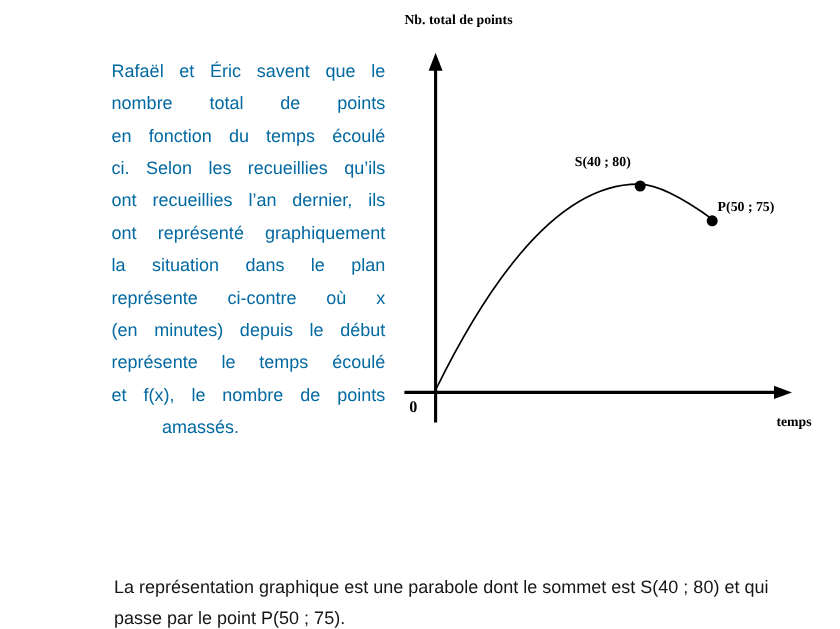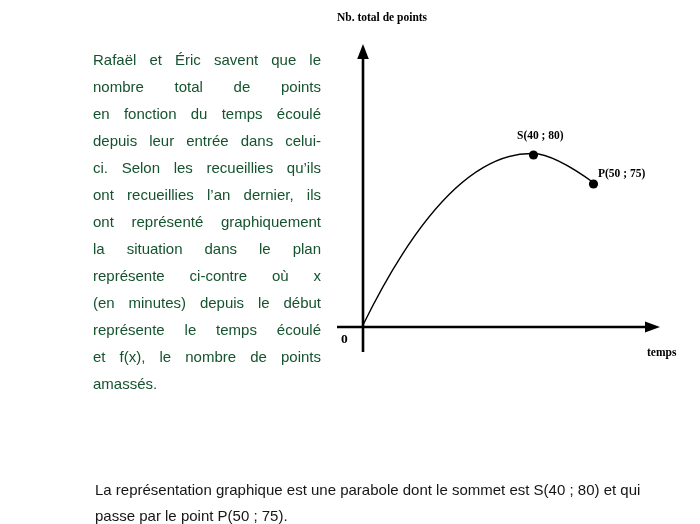--- a/index.html
+++ b/index.html
@@ -3,53 +3,52 @@
 <meta charset="utf-8">
 <style>
   html,body { margin:0; padding:0; background:#ffffff; }
   .page {
     position:relative; width:700px; height:524px; background:#ffffff;
     font-family:"Liberation Sans", sans-serif; color:#141414; overflow:hidden;
   }
   
   .para {
     position:absolute; left:93px; top:46px; width:228px;
-    font-size:15px; line-height:27px; color:#14532d;
+    font-size:15px; line-height:27px; color:#0369a1;
   }
   .jline { text-align:justify; text-align-last:justify; }
-  .jline.last { text-align:left; text-align-last:left; }
+  .jline.last { text-align:left; text-align-last:left;margin-left:42px; }
   .it { }
   
   .graph-svg { position:absolute; left:0; top:0; }
   .glabel {
     position:absolute; font-family:Liberation Serif, serif; font-weight:bold;
     font-size:11.5px; color:#000; white-space:nowrap; letter-spacing:0px;
   }
   .ylab   { left:337px; top:11px; }
-  .slab   { left:517px; top:129px; }
+  .slab   { left:479px; top:129px; }
   .plab   { left:598px; top:167px; }
   .zerolab{ left:341px; top:331px; font-size:13.5px; }
   .templab{ left:647px; top:346px; }
   
   .footer {
     position:absolute; left:95px; top:477px; font-size:15px; line-height:25.5px;
     color:#161616;
   }
   .fline { white-space:nowrap; }
 </style>
 </head>
 <body>
 
 <div class="page">
 
   <div class="para">
     <div class="jline">Rafaël et Éric savent que le</div>
     <div class="jline">nombre total de points</div>
     <div class="jline">en fonction du temps écoulé</div>
-    <div class="jline">depuis leur entrée dans celui-</div>
     <div class="jline">ci. Selon les recueillies qu’ils</div>
     <div class="jline">ont recueillies l’an dernier, ils</div>
     <div class="jline">ont représenté graphiquement</div>
     <div class="jline">la situation dans le plan</div>
     <div class="jline">représente ci-contre où x</div>
     <div class="jline">(en minutes) depuis le début</div>
     <div class="jline">représente le temps écoulé</div>
     <div class="jline"><span>et</span> <span class="it">f(x)</span><span>, le nombre de points</span></div>
     <div class="jline last">amassés.</div>
   </div>

